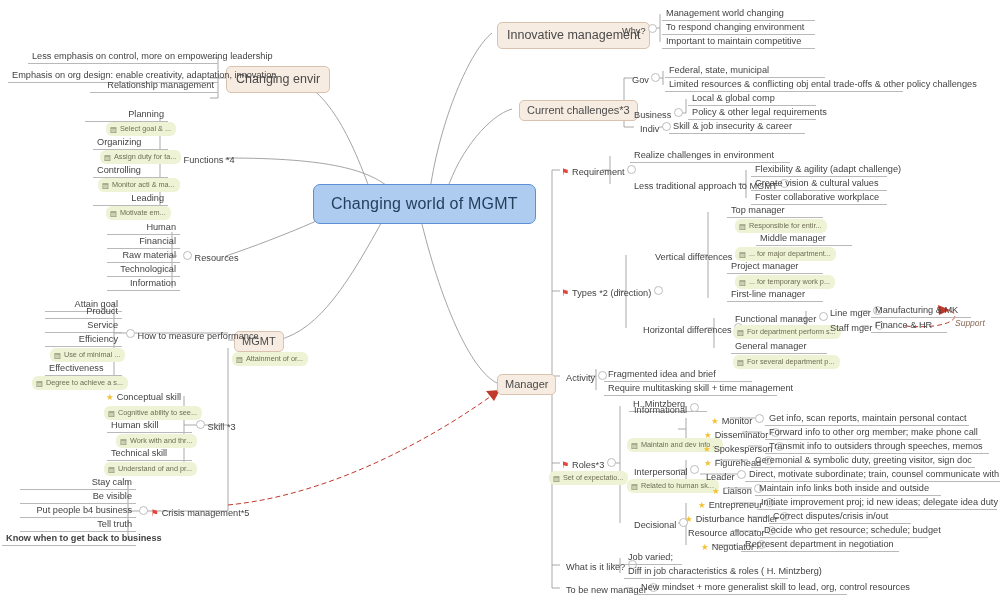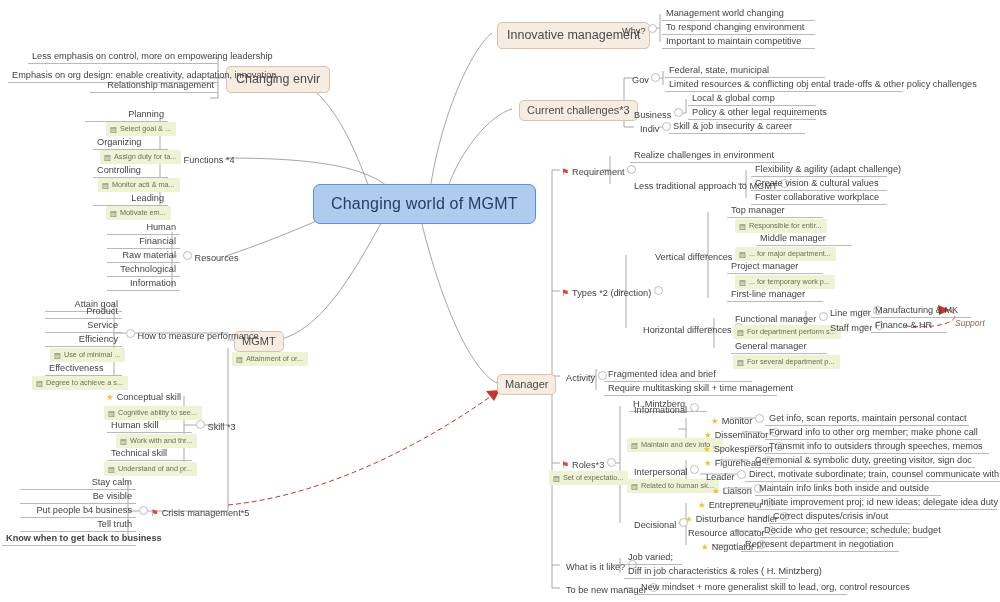--- a/index.html
+++ b/index.html
@@ -25,21 +25,21 @@
   }
   
   .u{
     font-size:9.2px;color:#434343;padding:1px 4px 2px 4px;
     border-bottom:1px solid #b9b9b9;
   }
   .u.nb{border-bottom:none;}
   
   .note{
     background:#edf3d4;color:#6f6f56;font-size:7.3px;
-    padding:3px 5px 3px 4px;border-radius:1px;
+    padding:3px 5px 3px 4px;border-radius:6px;
   }
   .note .ni{display:inline-block;margin-right:3px;vertical-align:-1px;}
   .star{color:#f2c233;margin-right:3px;font-size:8.5px;}
   .flag{color:#e2453c;margin-right:3px;font-size:9px;}
   .plus{
     display:inline-block;width:7px;height:7px;border:1px solid #bdbdbd;
     border-radius:50%;background:#fff;vertical-align:1px;
   }
   .supportlbl{position:absolute;font-style:italic;font-size:8.5px;color:#8a6a55;}
   .tr{text-align:right;}

